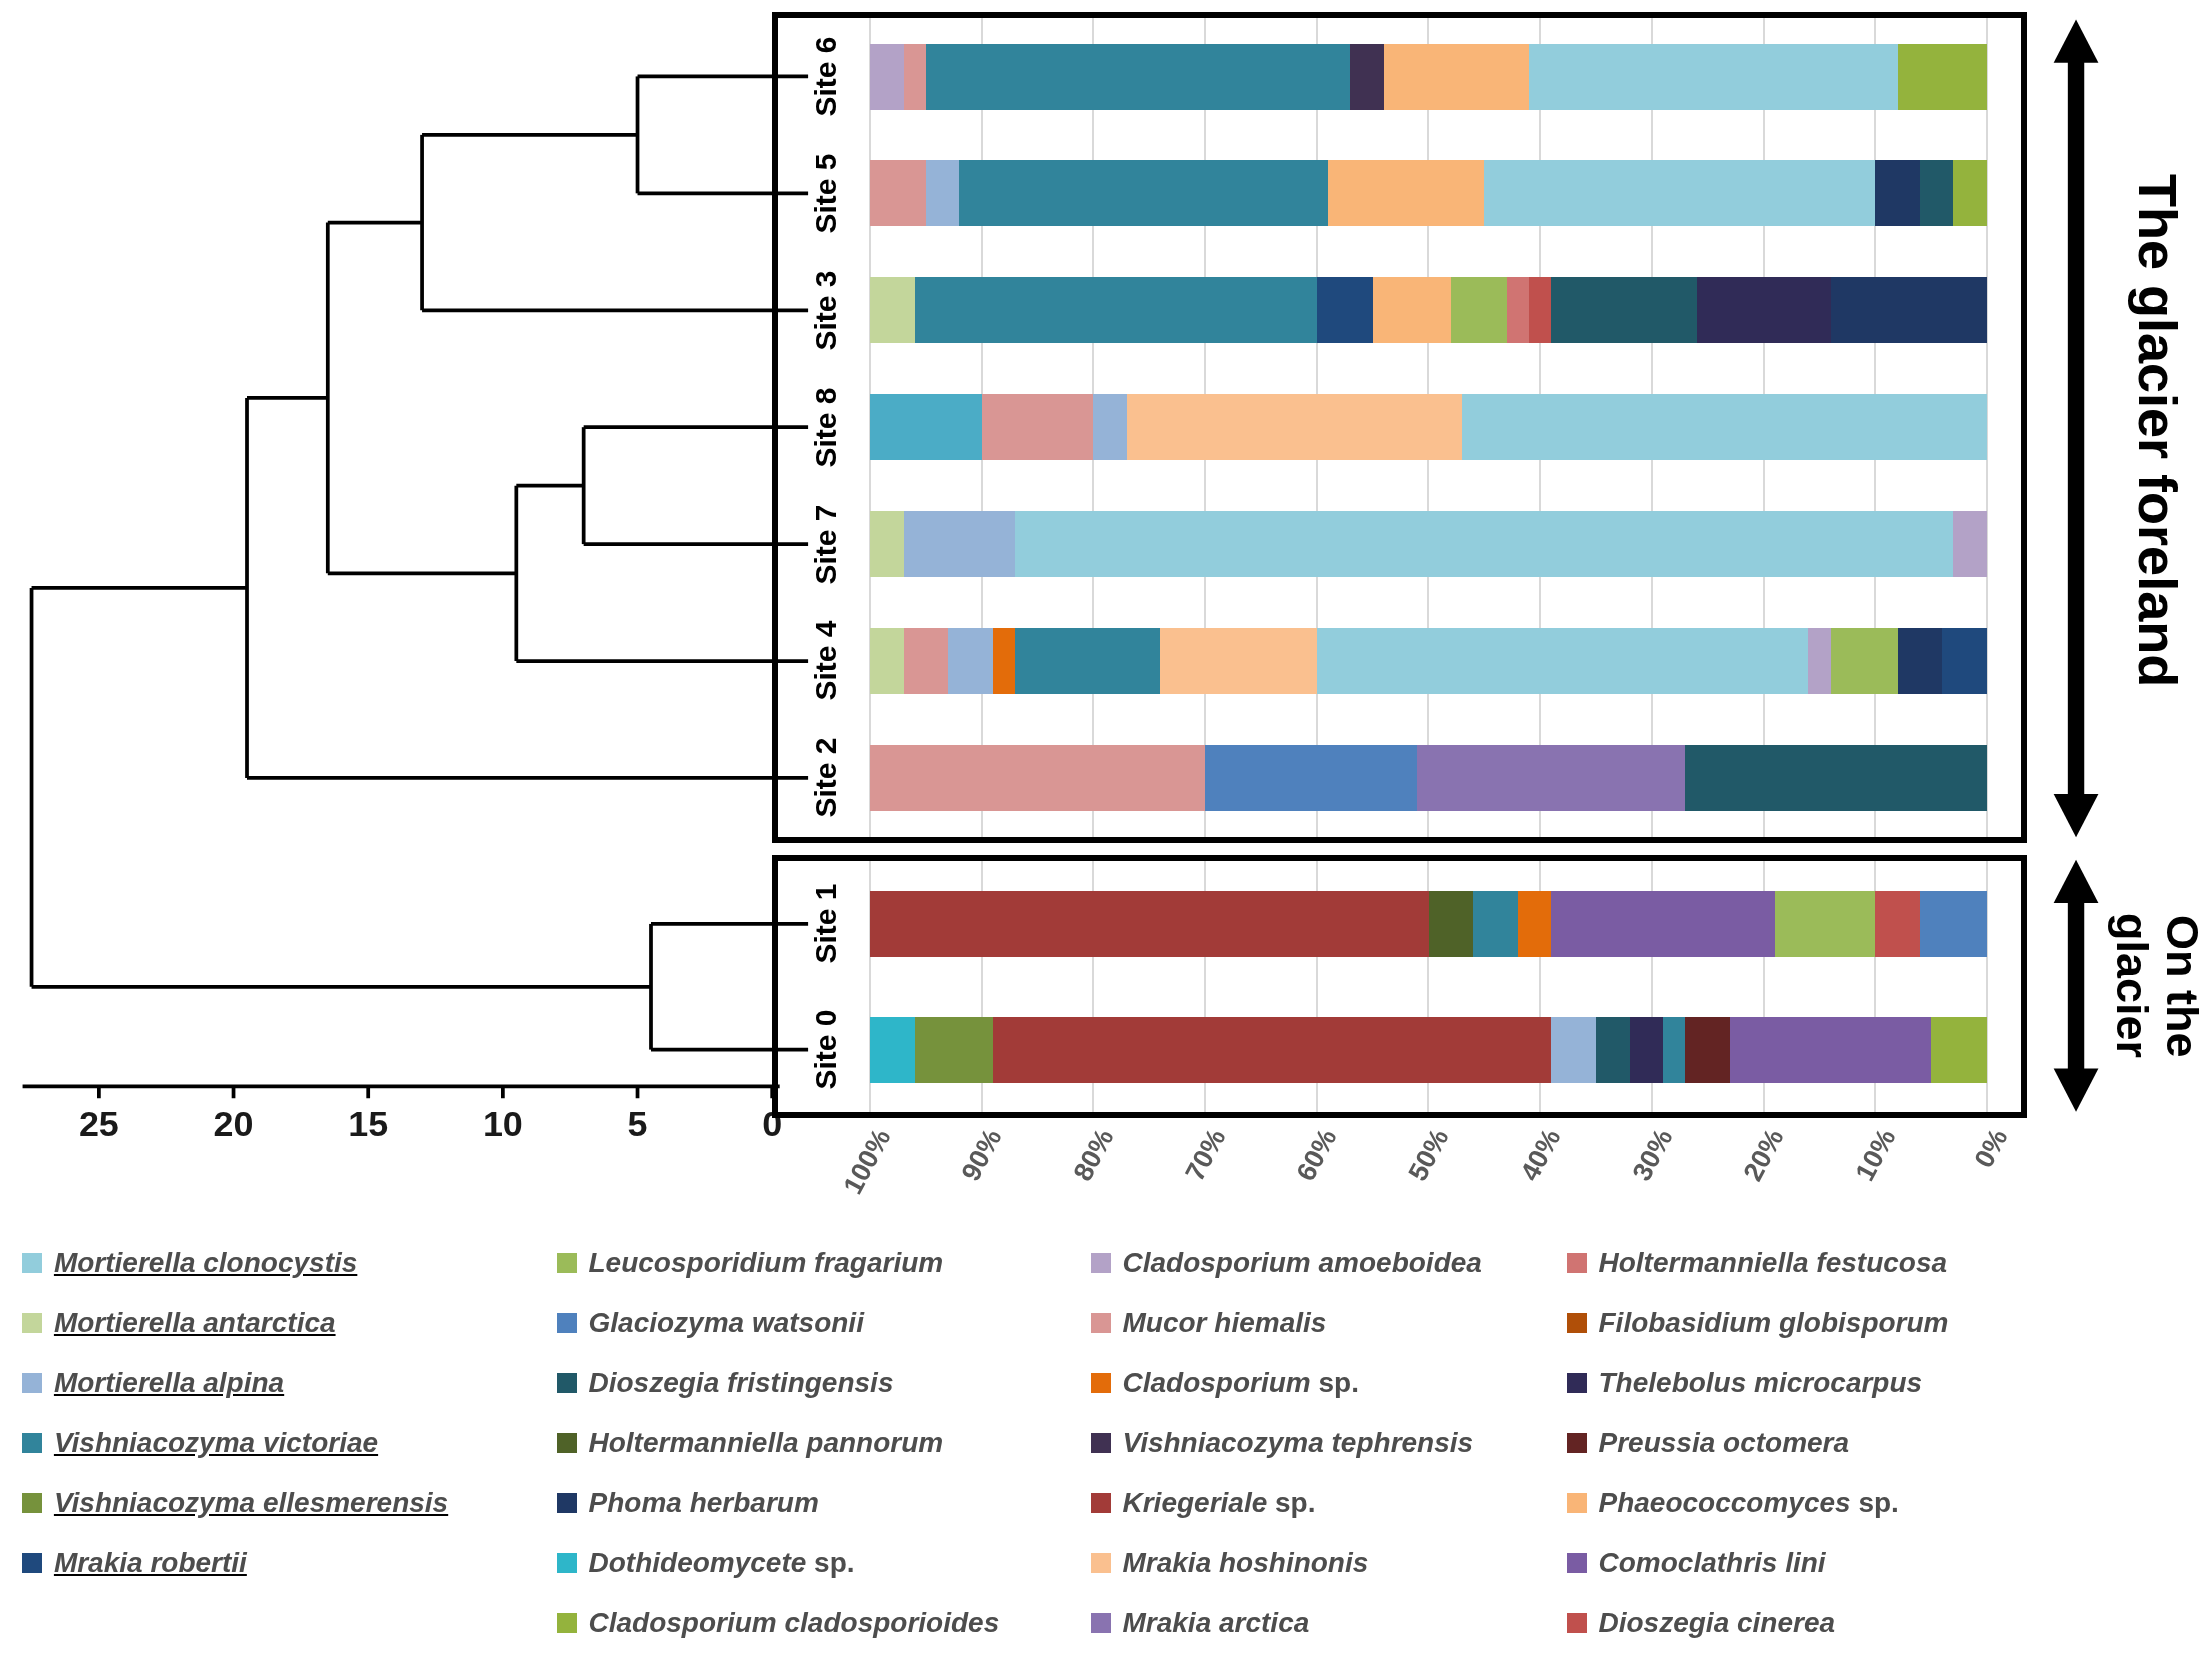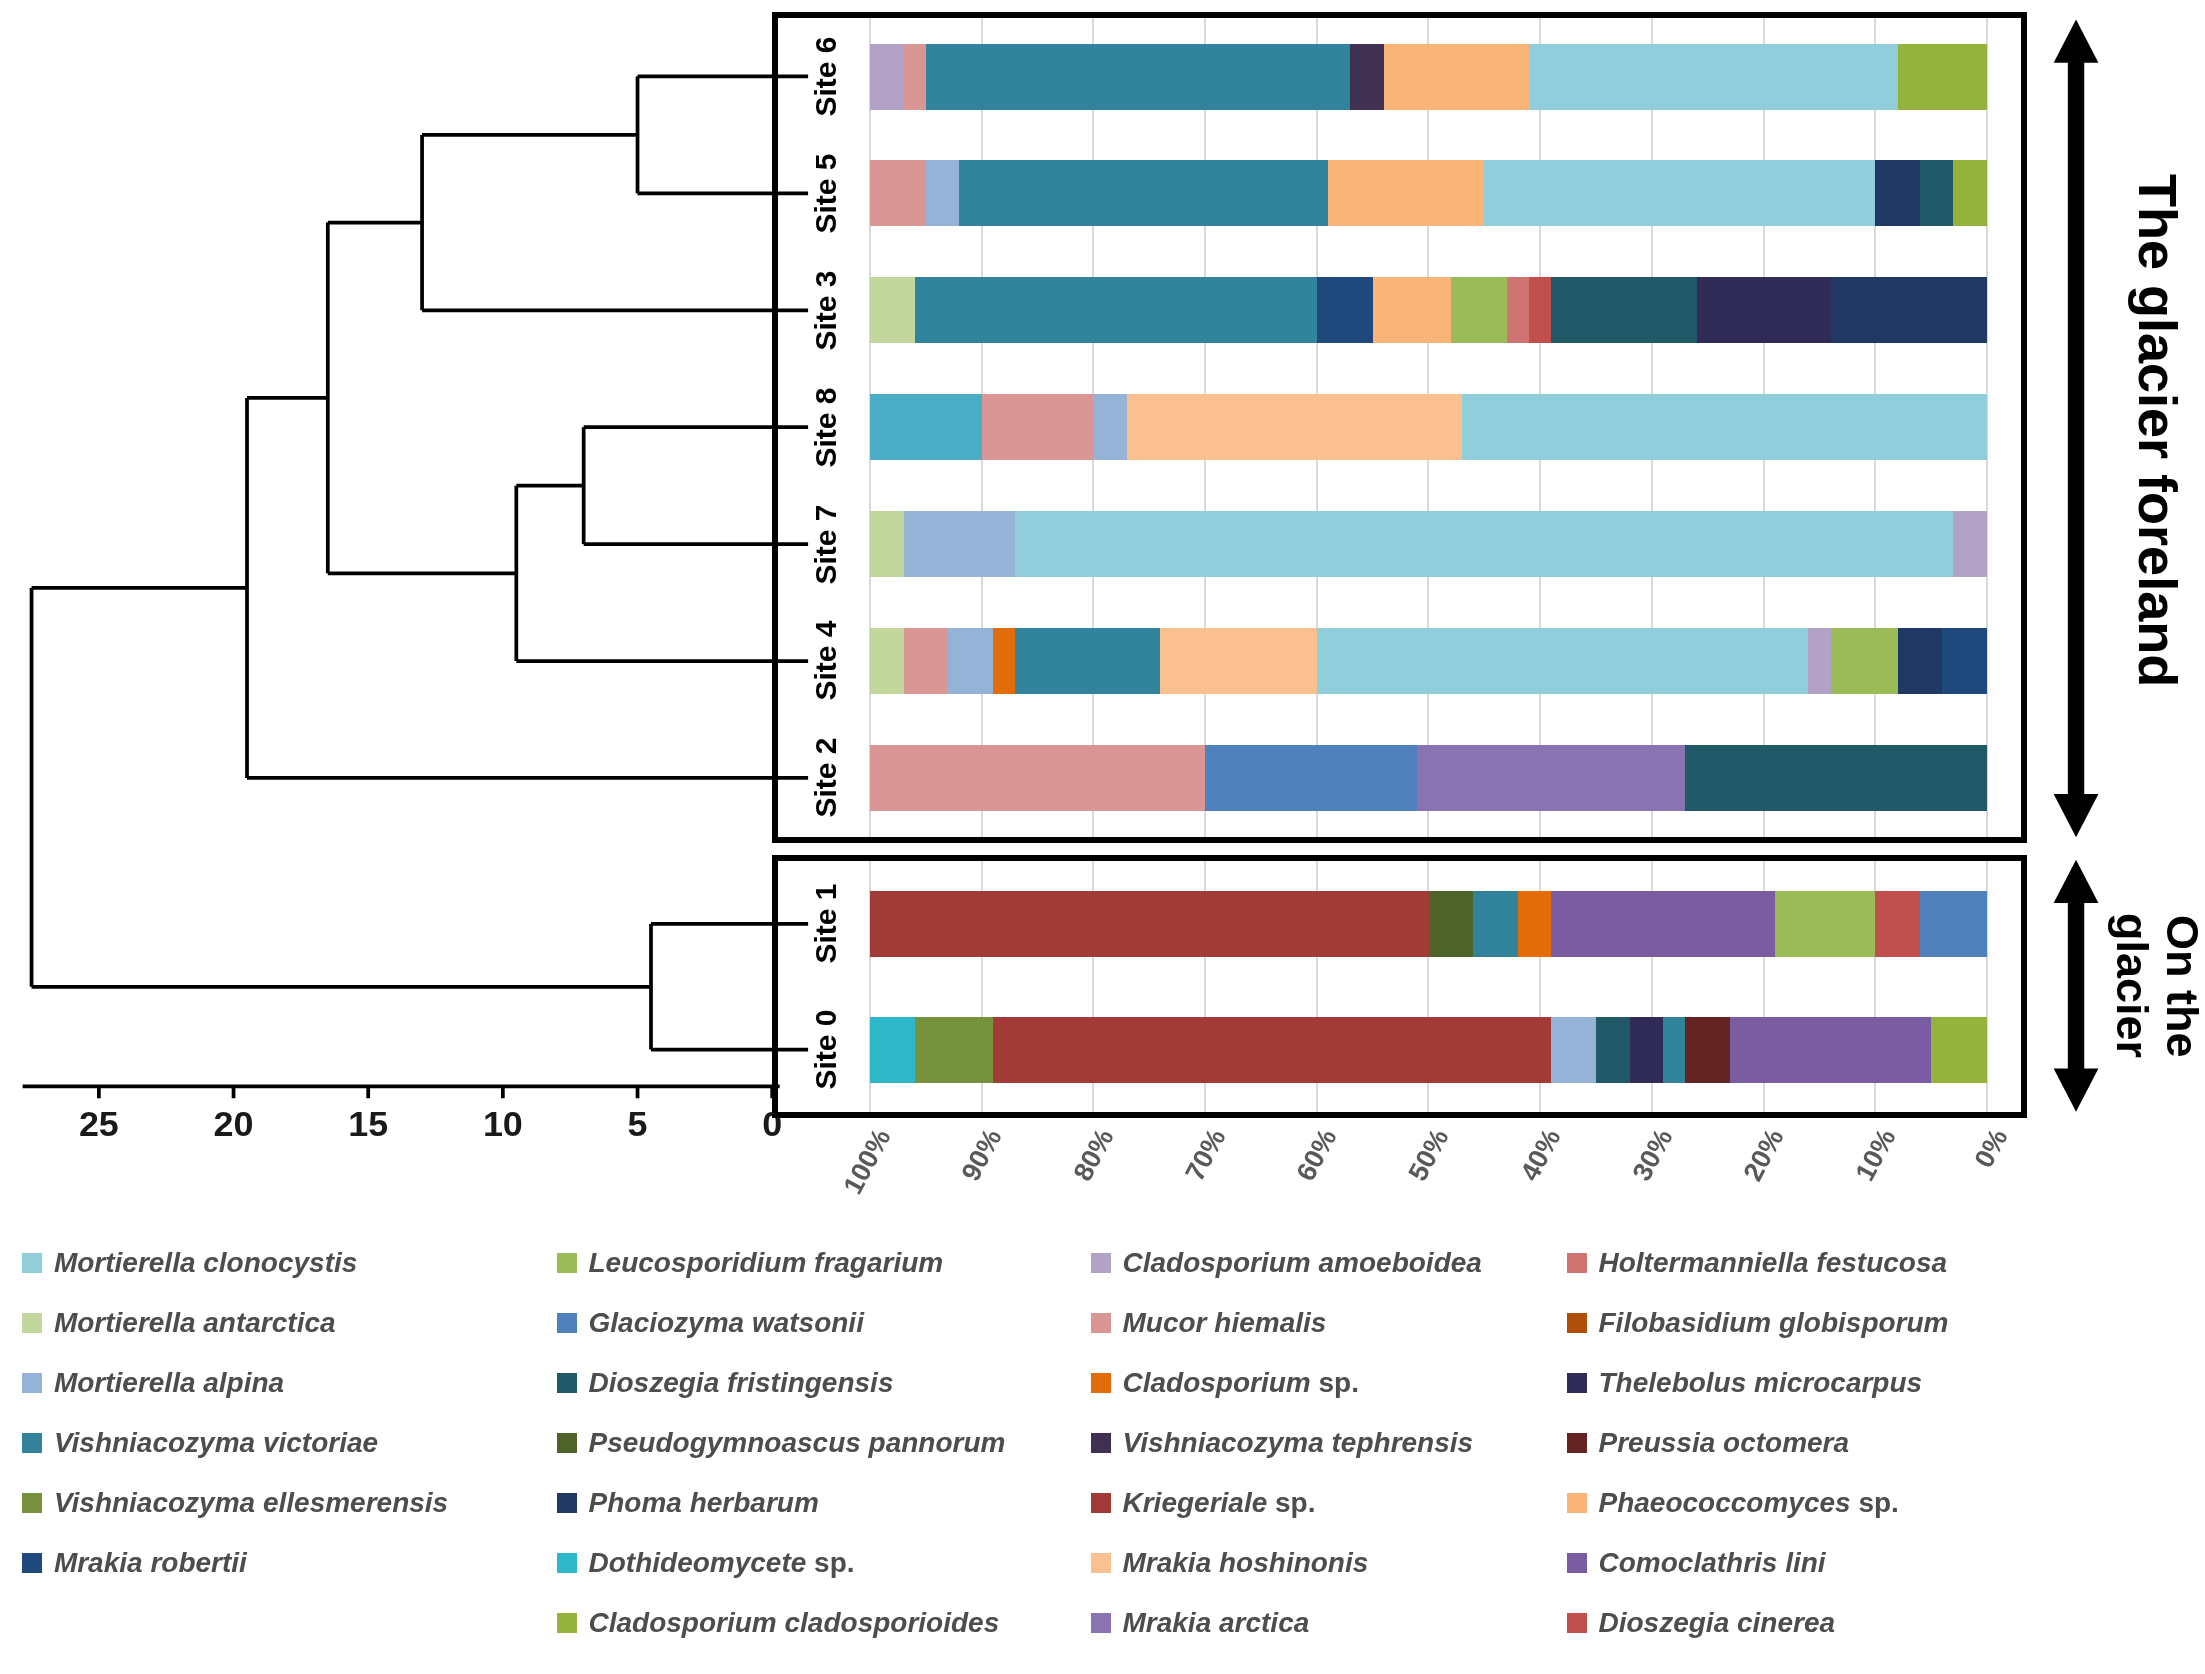--- a/index.html
+++ b/index.html
@@ -218,21 +218,21 @@
       <rect x="44" y="74" width="22" height="996" fill="#000"></rect>
       <polygon points="55,1150 25,1208 85,1208" fill="#000"></polygon>
       <polygon points="55,1488 25,1430 85,1430" fill="#000"></polygon>
       <rect x="44" y="1200" width="22" height="238" fill="#000"></rect>
     </svg>
 
   <div class="vlabel" id="lbl-foreland">The glacier foreland</div>
   <div class="vlabel" id="lbl-glacier">On the glacier</div>
 
   <div id="legend">
-      <div class="lg-col" style="left: 22.4px;">
+      <div class="lg-col" style="left: 22.4px; text-decoration: underline;">
         <div class="lg-item">
           <span class="lg-sq" style="background: rgb(146, 205, 220);"></span>
           <span class="lg-txt"><span>Mortierella clonocystis</span></span>
         </div>
         <div class="lg-item">
           <span class="lg-sq" style="background: rgb(195, 214, 155);"></span>
           <span class="lg-txt"><span>Mortierella antarctica</span></span>
         </div>
         <div class="lg-item">
           <span class="lg-sq" style="background: rgb(149, 179, 215);"></span>
@@ -259,21 +259,21 @@
         <div class="lg-item">
           <span class="lg-sq" style="background: rgb(79, 129, 189);"></span>
           <span class="lg-txt"><span>Glaciozyma watsonii</span></span>
         </div>
         <div class="lg-item">
           <span class="lg-sq" style="background: rgb(33, 89, 104);"></span>
           <span class="lg-txt"><span>Dioszegia fristingensis</span></span>
         </div>
         <div class="lg-item">
           <span class="lg-sq" style="background: rgb(79, 98, 40);"></span>
-          <span class="lg-txt"><span>Pseudogymnoascus pannorum</span></span>
+          <span class="lg-txt"><span>Holtermanniella pannorum</span></span>
         </div>
         <div class="lg-item">
           <span class="lg-sq" style="background: rgb(31, 56, 100);"></span>
           <span class="lg-txt"><span>Phoma herbarum</span></span>
         </div>
         <div class="lg-item">
           <span class="lg-sq" style="background: rgb(46, 182, 201);"></span>
           <span class="lg-txt"><span>Dothideomycete</span><span class="sp"> sp.</span></span>
         </div>
         <div class="lg-item">

